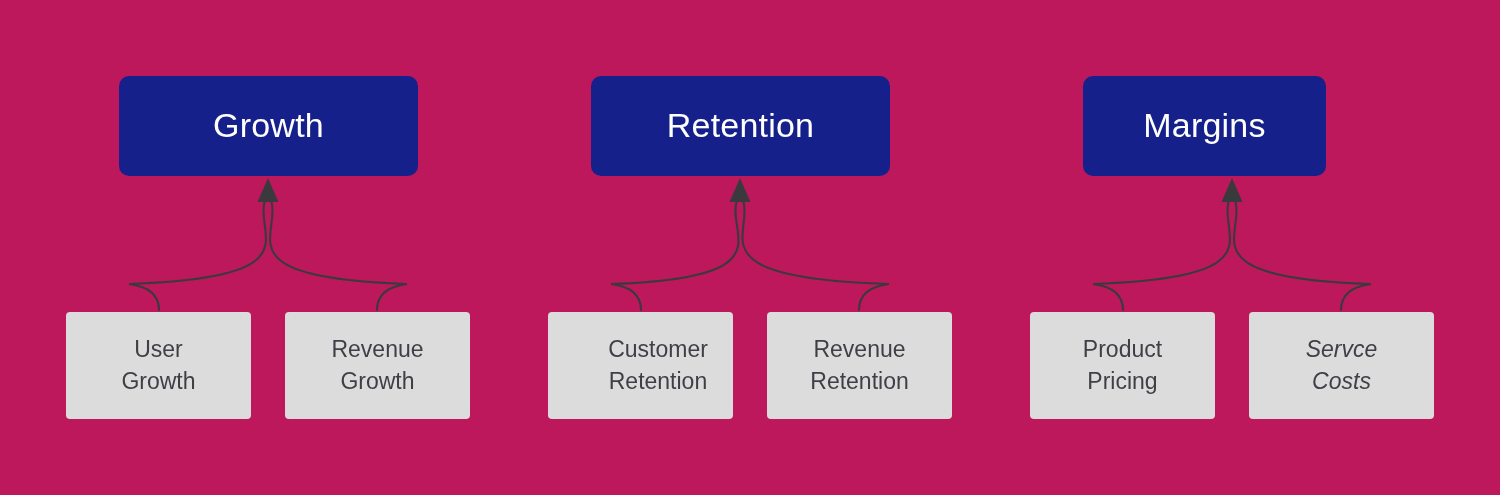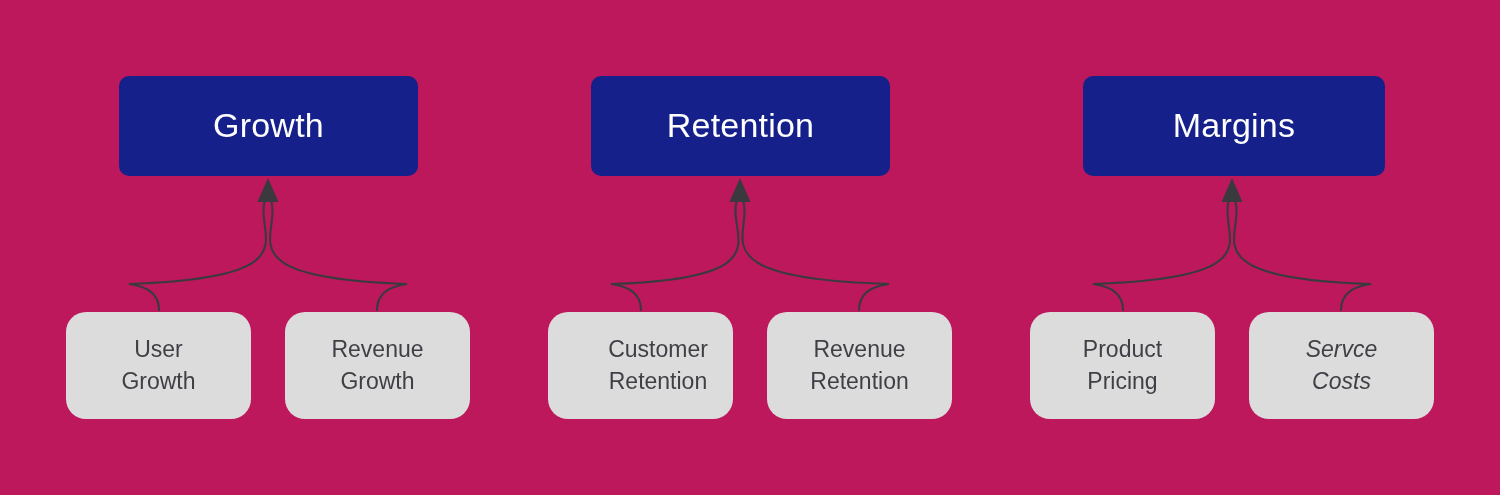--- a/index.html
+++ b/index.html
@@ -45,21 +45,21 @@
     font-size: 34px;
     font-weight: 400;
     letter-spacing: 0.2px;
     line-height: 1.1;
   }
   .node-child {
     width: 185px;
     height: 107px;
     top: 312px;
     background: #dcdcdc;
-    border-radius: 20px;
+    border-radius: 4px;
     color: #3f3f46;
     font-size: 23px;
     font-weight: 400;
     line-height: 1.38;
   }
   .node-child .label {
     white-space: pre-line;
   }
 </style>
 </head>
@@ -95,21 +95,21 @@
         <span class="label">Retention</span>
       </div>
       <div class="node node-child" style="left: 548px; top: 312px; width: 185px; height: 107px; padding-left: 35px;">
         <span class="label">Customer
 Retention</span>
       </div>
       <div class="node node-child" style="left: 767px; top: 312px; width: 185px; height: 107px;">
         <span class="label">Revenue
 Retention</span>
       </div>
-      <div class="node node-parent" style="left: 1083px; top: 76px; width: 302px; height: 100px;">
+      <div class="node node-parent" style="left: 1083px; top: 76px; width: 243px; height: 100px;">
         <span class="label">Margins</span>
       </div>
       <div class="node node-child" style="left: 1030px; top: 312px; width: 185px; height: 107px; text-align: center;">
         <span class="label">Product
 Pricing</span>
       </div>
       <div class="node node-child" style="left: 1249px; top: 312px; width: 185px; height: 107px; font-style: italic;">
         <span class="label">Servce
 Costs</span>
       </div>

